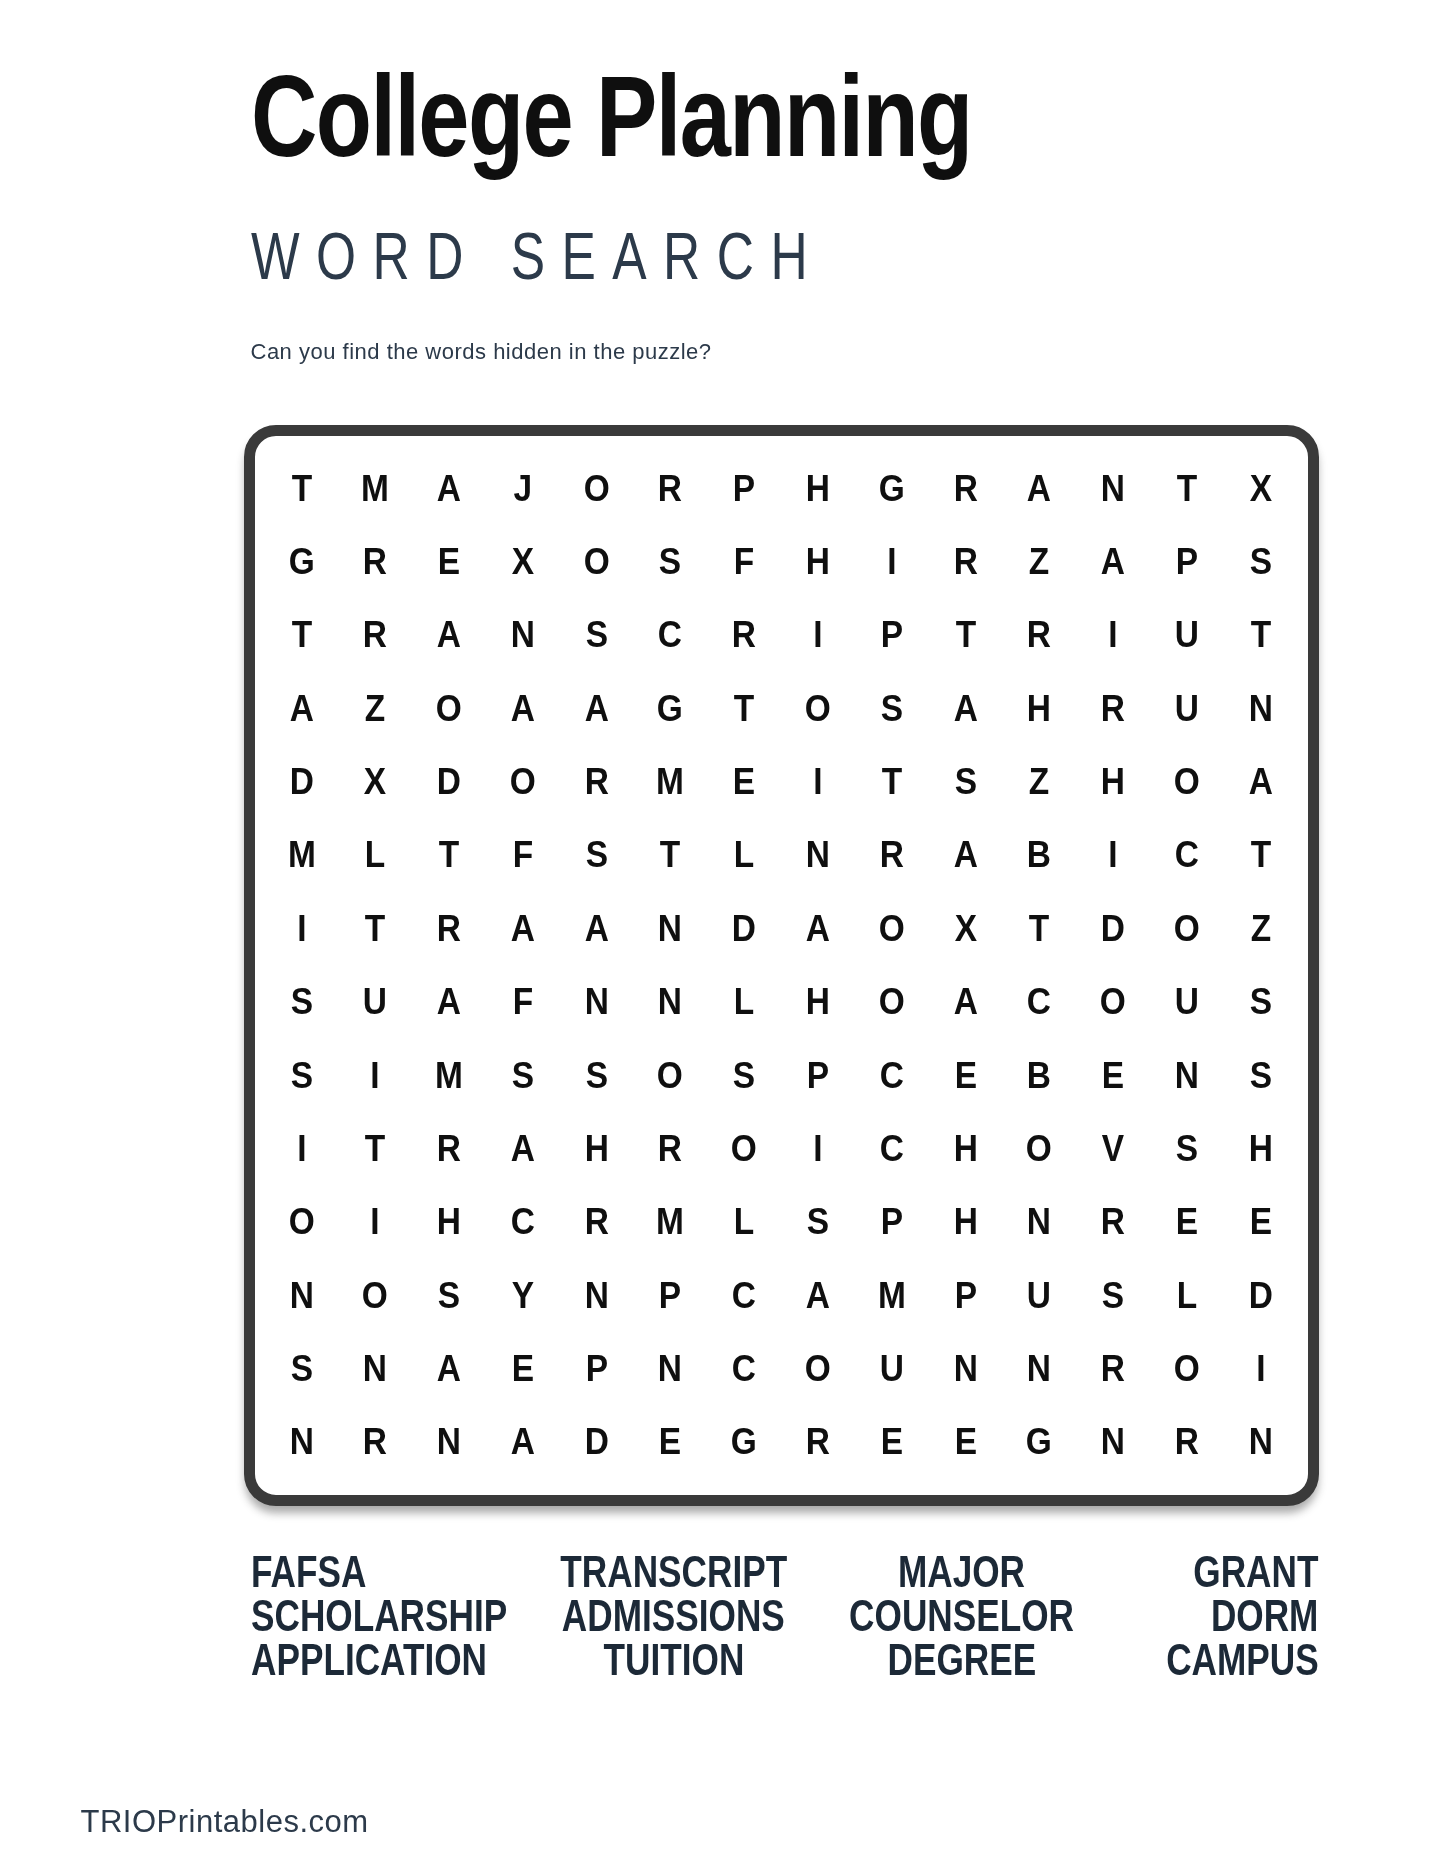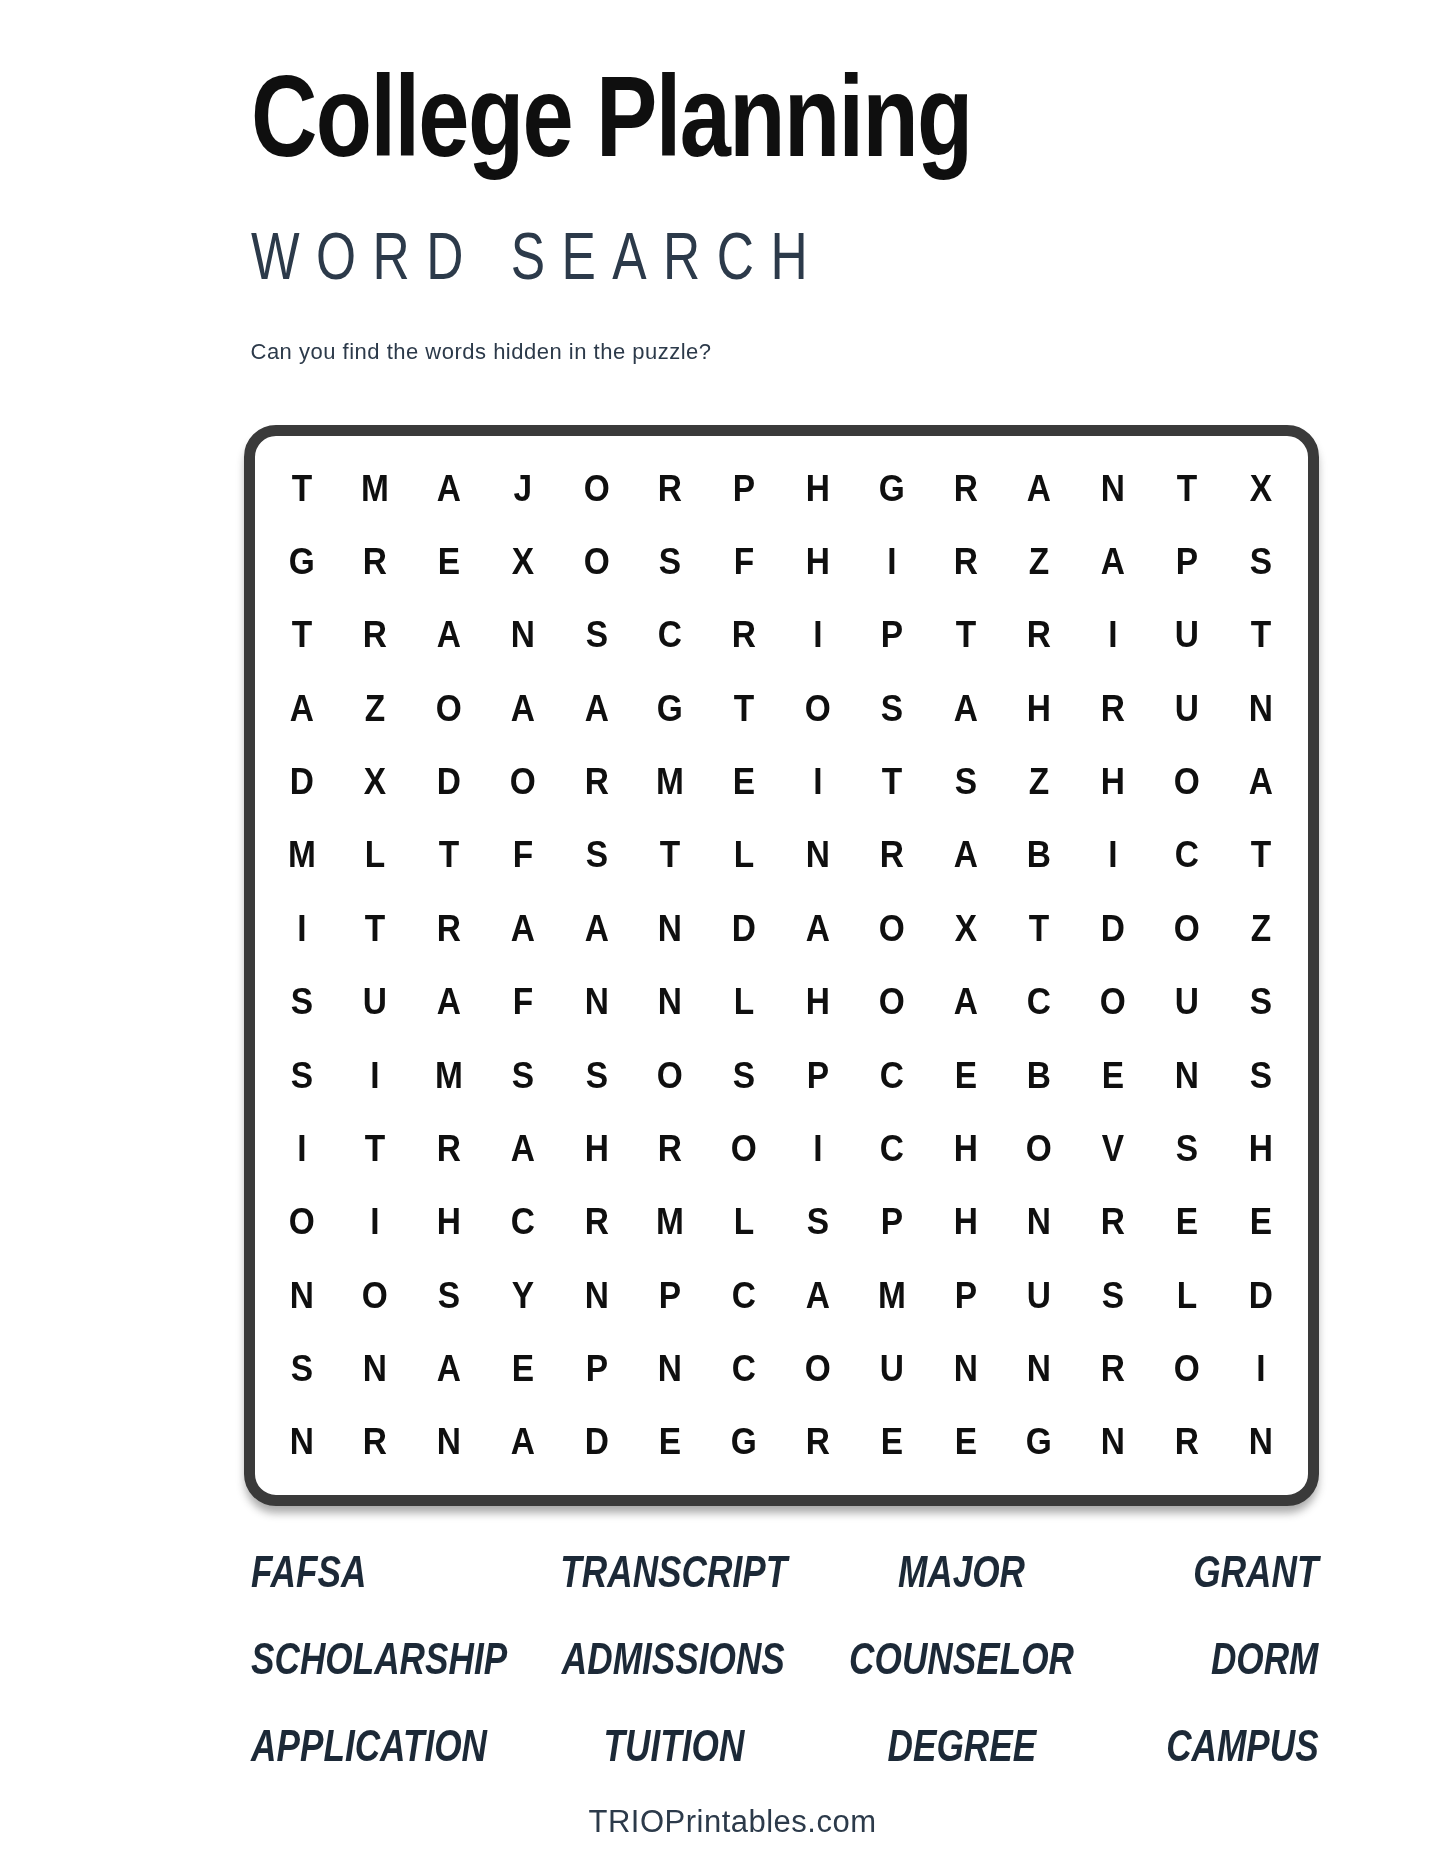--- a/index.html
+++ b/index.html
@@ -49,36 +49,33 @@
   .cell {
     display:flex; align-items:center; justify-content:center;
     font-size:36px; font-weight:700; color:var(--ink,#0f0f0f);
     transform:scaleX(0.93);
   }
   .word-list {
     position:absolute; left:190px; top:1532px;
     width:1068px;
     display:grid;
     grid-template-columns:280px 286px 290px 212px;
-    row-gap:43px;
-    font-style:italic;
   }
   .word-cell {
     font-size:44px; font-weight:700; line-height:1;
     color:var(--listnavy,#1c2937); letter-spacing:0;
     white-space:nowrap;
     transform:scaleX(0.80);
   }
   .word-cell.c0 { justify-self:start; transform-origin:left center; }
   .word-cell.c1 { justify-self:center; transform-origin:center center; }
   .word-cell.c2 { justify-self:center; transform-origin:center center; }
   .word-cell.c3 { justify-self:end; transform-origin:right center; }
   .footer {
     position:absolute; left:0; top:1786px; width:100%;
-    text-align:center;
     font-size:31px; font-weight:400;
     color:var(--navy,#2c3a4a); letter-spacing:0.5px;padding-left:20px;
   }
 </style>
 </head>
 <body>
 
 <div class="page">
 
   <h1 class="title">College Planning</h1>

